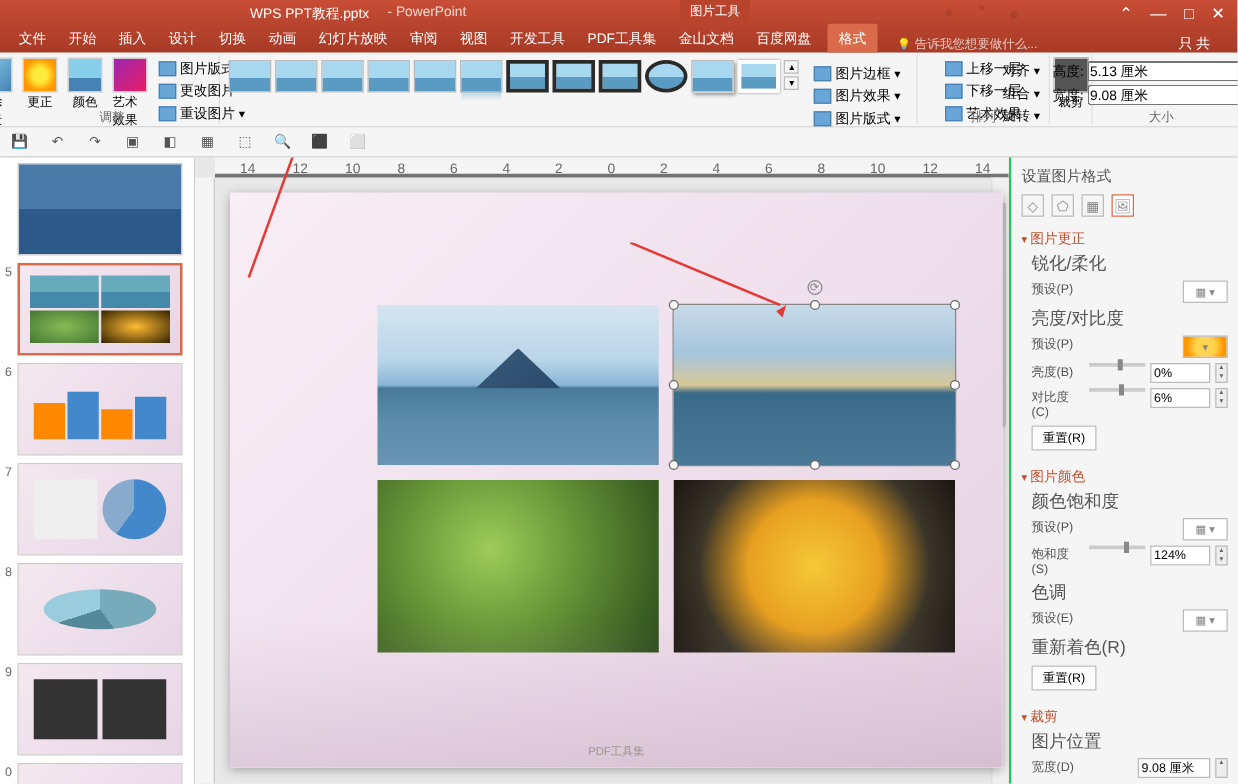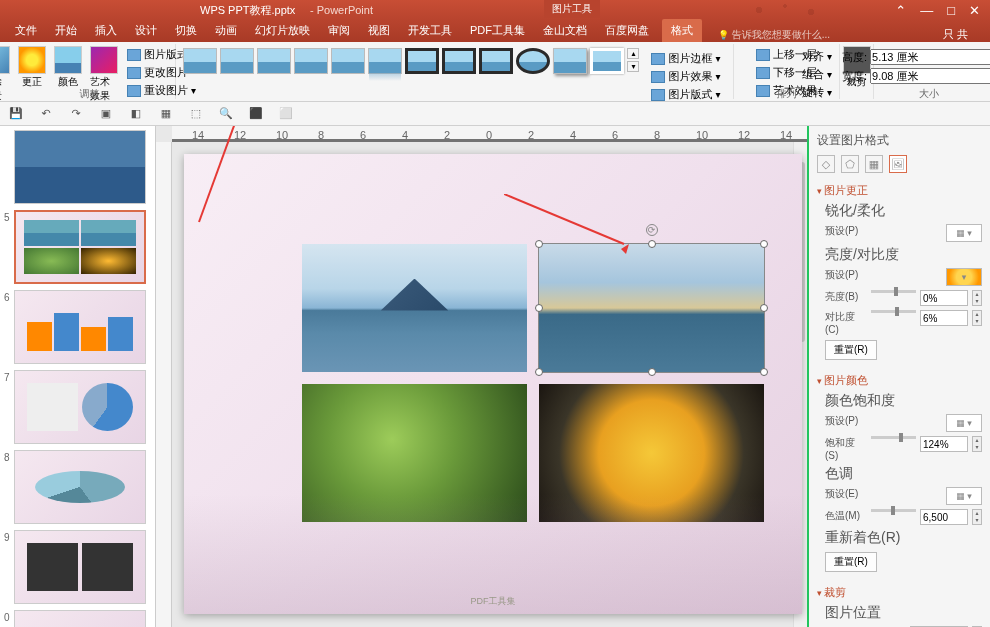--- a/index.html
+++ b/index.html
@@ -420,31 +420,20 @@
             <div>▴</div>
             <div>▾</div>
           </div>
         </div>
       <div class="sub">色调</div>
       <div class="prow">
           <span class="plbl">预设(E)</span>
           <span style="flex:1"></span>
           <div class="dd">▦ ▾</div>
         </div>
-      <div class="prow">
-          <span class="plbl">色温(M)</span>
-          <div class="slider">
-            <div class="sthumb" style="left:45%"></div>
-          </div>
-          <input value="6,500" style="">
-          <div class="spin">
-            <div>▴</div>
-            <div>▾</div>
-          </div>
-        </div>
       <div class="sub">重新着色(R)</div>
       <div class="pbtn">重置(R)</div>
     </div>
 
     <div class="section">
       <div class="shead">裁剪</div>
       <div class="sub">图片位置</div>
       <div class="prow">
           <span class="plbl">宽度(D)</span>
           <span style="flex:1"></span>

